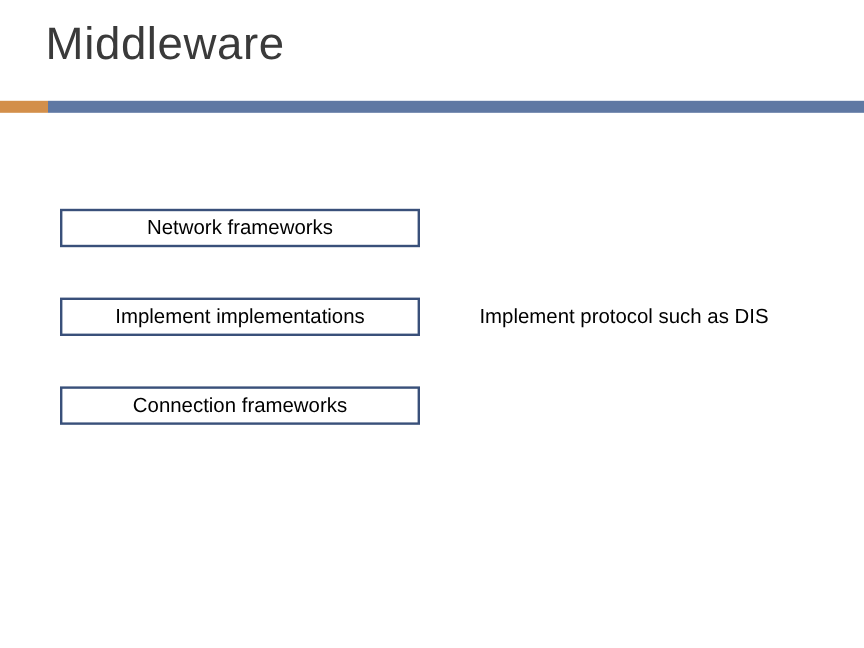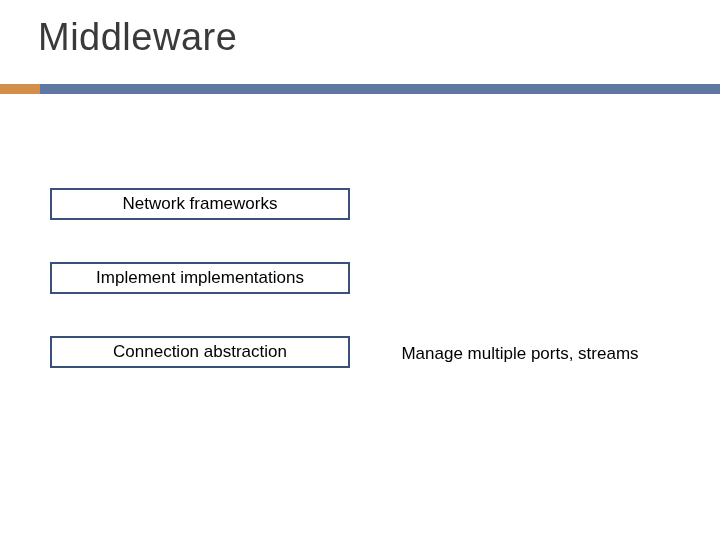--- a/index.html
+++ b/index.html
@@ -45,21 +45,21 @@
     background: #5f78a3;
   }
   .rows {
     position: absolute;
     left: 30px;
     top: 160px;
     width: 660px;
   }
   .row {
     display: flex;
-    align-items: flex-end;
+    align-items: center;
     height: 60px;
     margin-bottom: 14px;
     padding-left: 20px;
   }
   .left-box {
     width: 300px;
     border: 2px solid #39507a;
     background: #ffffff;
     display: flex;
     align-items: center;
@@ -97,27 +97,27 @@
     <div class="row">
       <div class="left-box">
         <span>Network frameworks</span>
       </div>
     </div>
 
     <div class="row">
       <div class="left-box">
         <span>Implement implementations</span>
       </div>
+      <div class="right-text">
+        <span>Implement protocol such as DIS</span>
+      </div>
     </div>
 
     <div class="row">
       <div class="left-box">
-        <span>Connection abstraction</span>
-      </div>
-      <div class="right-text">
-        <span>Manage multiple ports, streams</span>
+        <span>Connection frameworks</span>
       </div>
     </div>
 
 
 
   </div>
 </div>
 
 </body></html>

